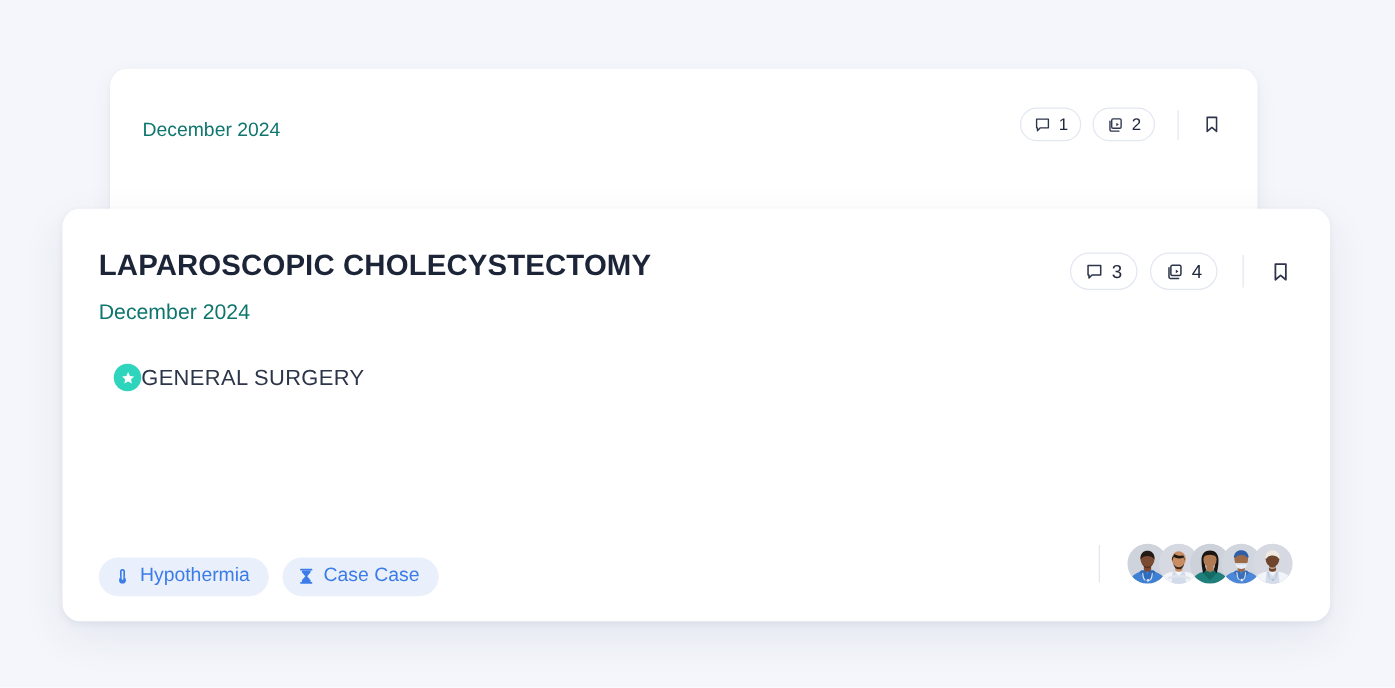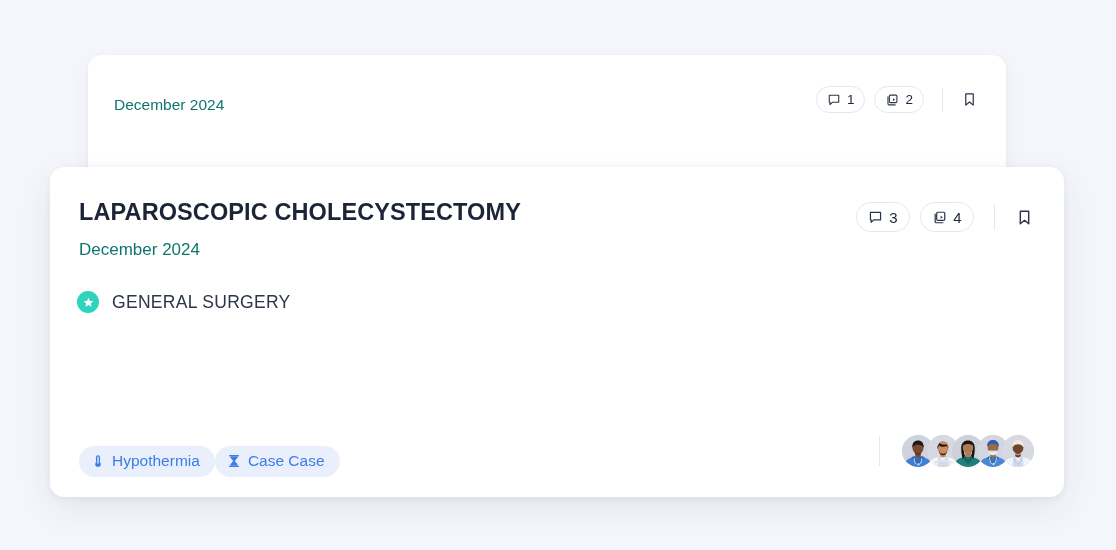--- a/index.html
+++ b/index.html
@@ -138,22 +138,21 @@
     border: 0;
     padding: 0;
     cursor: pointer;
     color: #8b93a7;
   }
 
   
   .specialty-row {
     display: flex;
     align-items: center;
-    gap: 13px;
-    padding: 30px 0 0 27px;
+    padding: 30px 0 0 41px;
   }
   .specialty-badge {
     width: 22px;
     height: 22px;
     border-radius: 50%;
     background: #2fd4bd;
     display: inline-flex;
     align-items: center;
     justify-content: center;
     flex-shrink: 0;
@@ -174,20 +173,21 @@
     height: 92px;
     display: flex;
     align-items: center;
     justify-content: space-between;
     padding: 0 30px 0 29px;
   }
 
   .tag-list {
     display: flex;
     align-items: center;
+    gap: 11px;
     margin-top: 20px;
   }
   .tag-pill {
     display: inline-flex;
     align-items: center;
     gap: 7px;
     height: 31px;
     padding: 0 15px 0 12px;
     border-radius: 999px;
     background: #eaf0fb;

